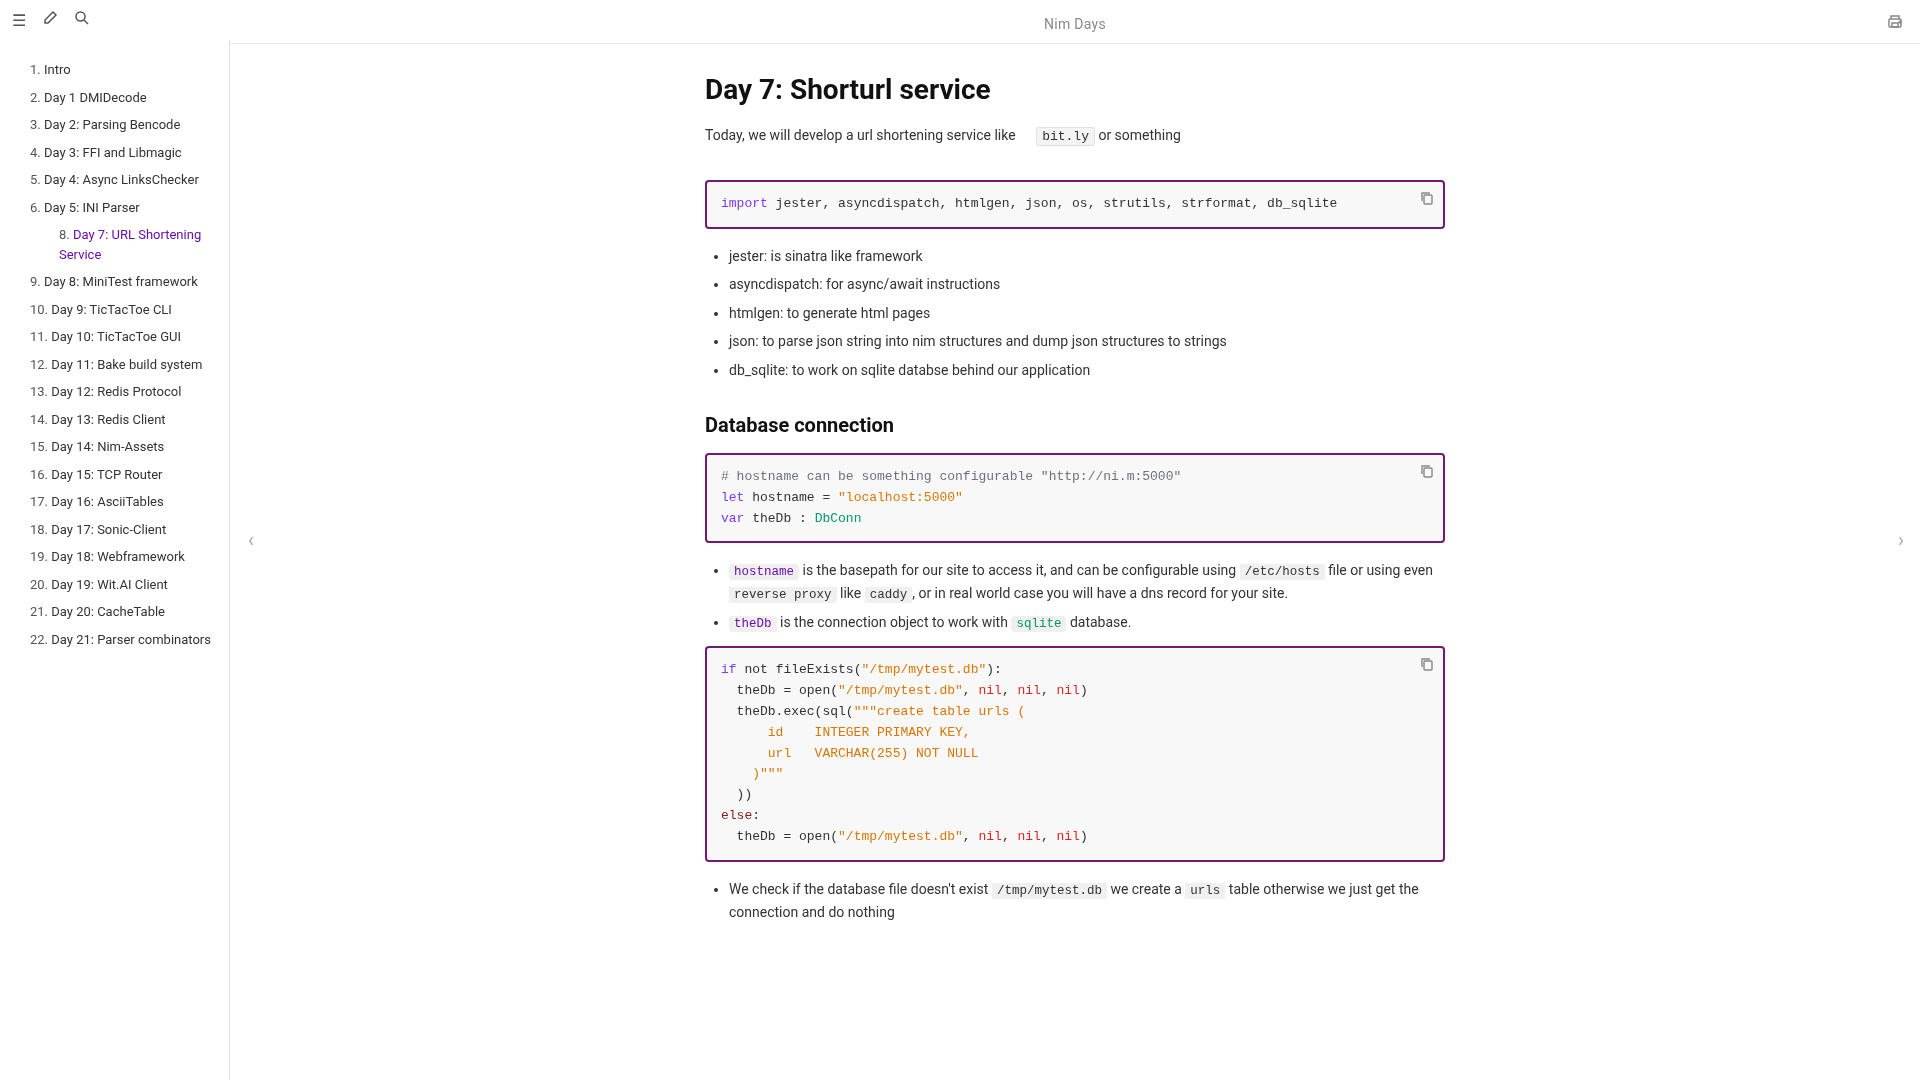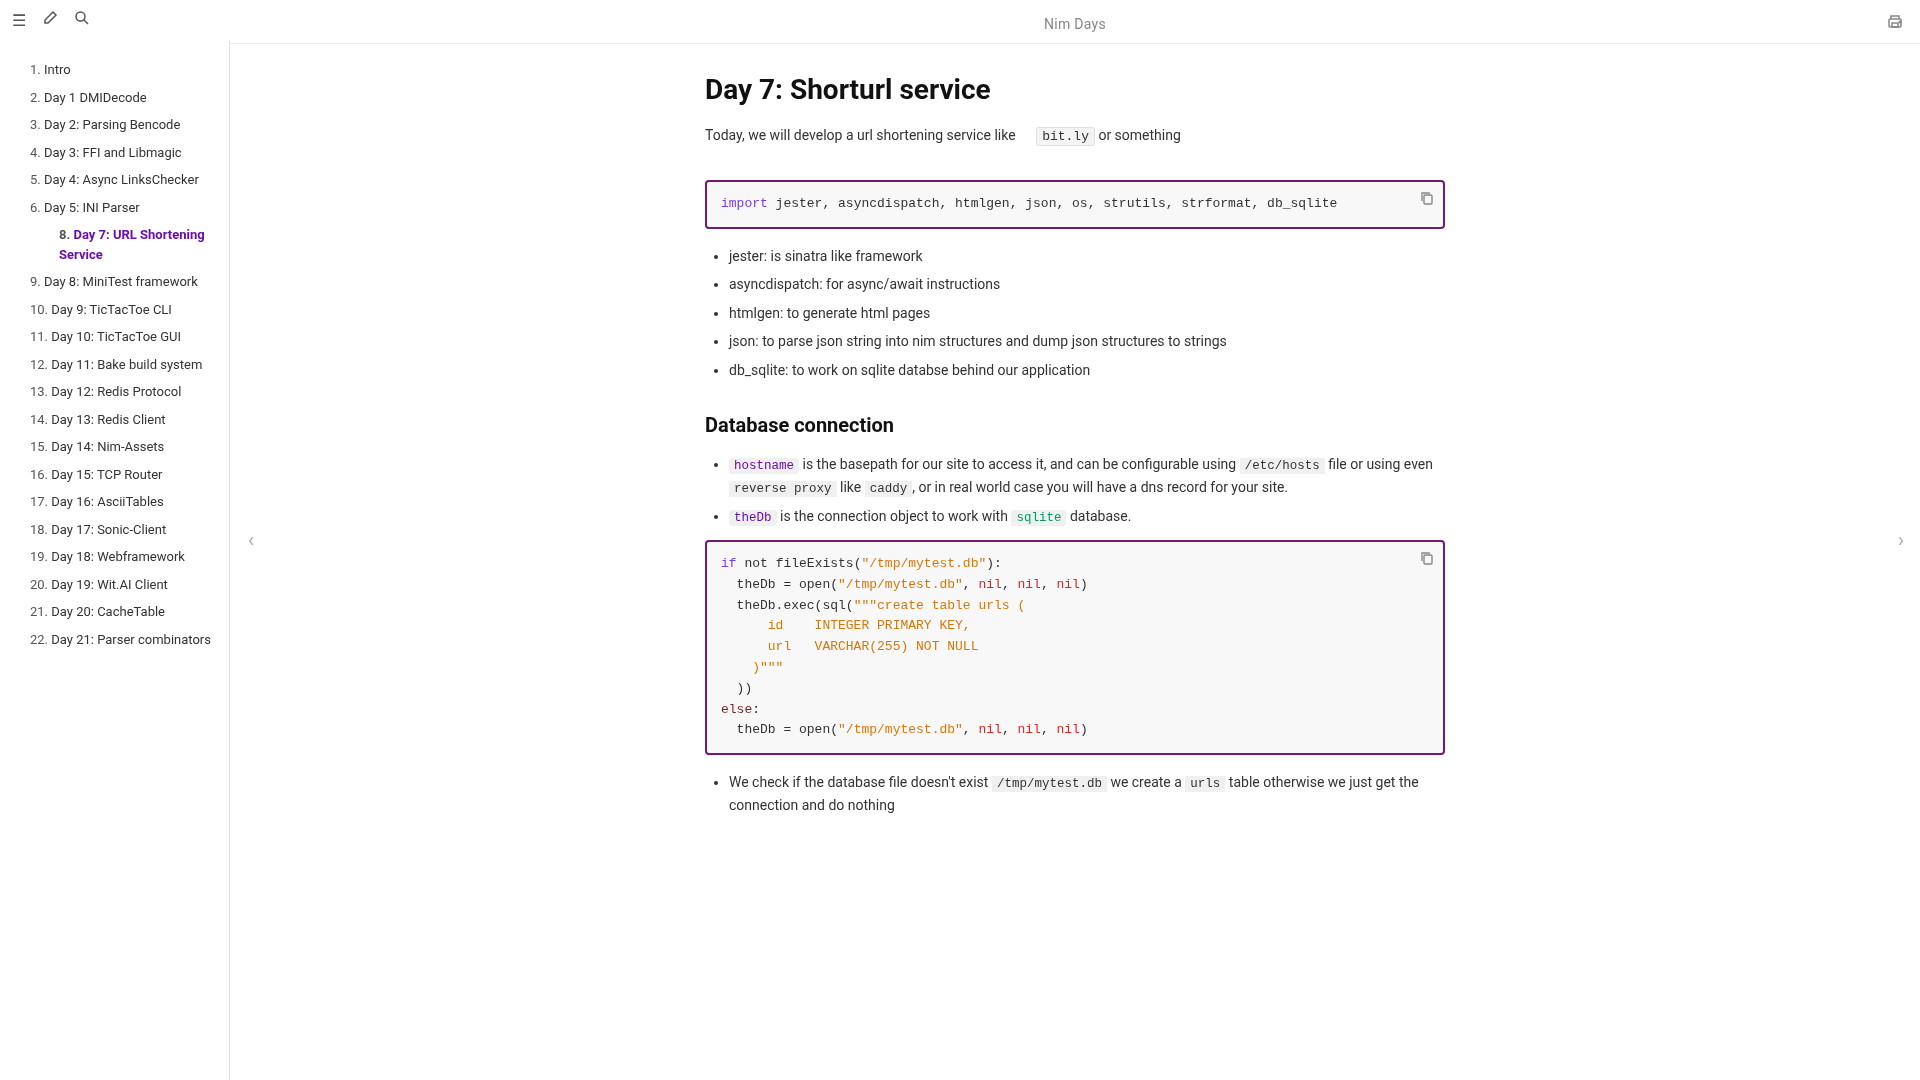--- a/index.html
+++ b/index.html
@@ -16,21 +16,21 @@
     }
     .sidebar-item {
       display: block;
       padding: 4px 16px;
       font-size: 13px;
       color: #333;
       text-decoration: none;
       cursor: pointer;
       line-height: 1.5;
     }
-    .sidebar-item.active { color: #6a0dad; font-weight: 700; padding-left: 45px; }
+    .sidebar-item.active { color: #6a0dad; font-weight: 400; padding-left: 45px; }
     .sidebar-item .num { color: #555; }
 
     
     #toolbar {
       position: absolute;
       top: 0;
       left: 0;
       width: 230px;
       display: flex;
       align-items: center;
@@ -292,20 +292,31 @@
     <ul class="bullet-list">
       <li>jester: is sinatra like framework</li>
       <li>asyncdispatch: for async/await instructions</li>
       <li>htmlgen: to generate html pages</li>
       <li>json: to parse json string into nim structures and dump json structures to strings</li>
       <li>db_sqlite: to work on sqlite databse behind our application</li>
     </ul>
 
     <h2 class="section-title">Database connection</h2>
 
+    <div class="code-block-wrapper">
+      <div class="code-block"><span class="comment"># hostname can be something configurable "http://ni.m:5000"</span>
+<span class="kw-let">let</span> hostname = <span class="str">"localhost:5000"</span>
+<span class="kw-var">var</span> theDb : <span class="type">DbConn</span></div>
+      <button class="copy-btn">
+        <svg width="16" height="16" viewBox="0 0 16 16" fill="none" stroke="#888" stroke-width="1.4">
+          <rect x="5" y="5" width="8" height="9" rx="1"></rect>
+          <path d="M3 11V3h8"></path>
+        </svg>
+      </button>
+    </div>
 
     <ul class="bullet-list">
       <li>
         <code class="tag-code">hostname</code> is the basepath for our site to access it, and can be configurable using <code class="tag-code-plain">/etc/hosts</code> file or using even <code class="tag-code-plain">reverse proxy</code> like <code class="tag-code-plain">caddy</code>, or in real world case you will have a dns record for your site.
       </li>
       <li>
         <code class="tag-code">theDb</code> is the connection object to work with <code class="tag-code-green">sqlite</code> database.
       </li>
     </ul>
 

